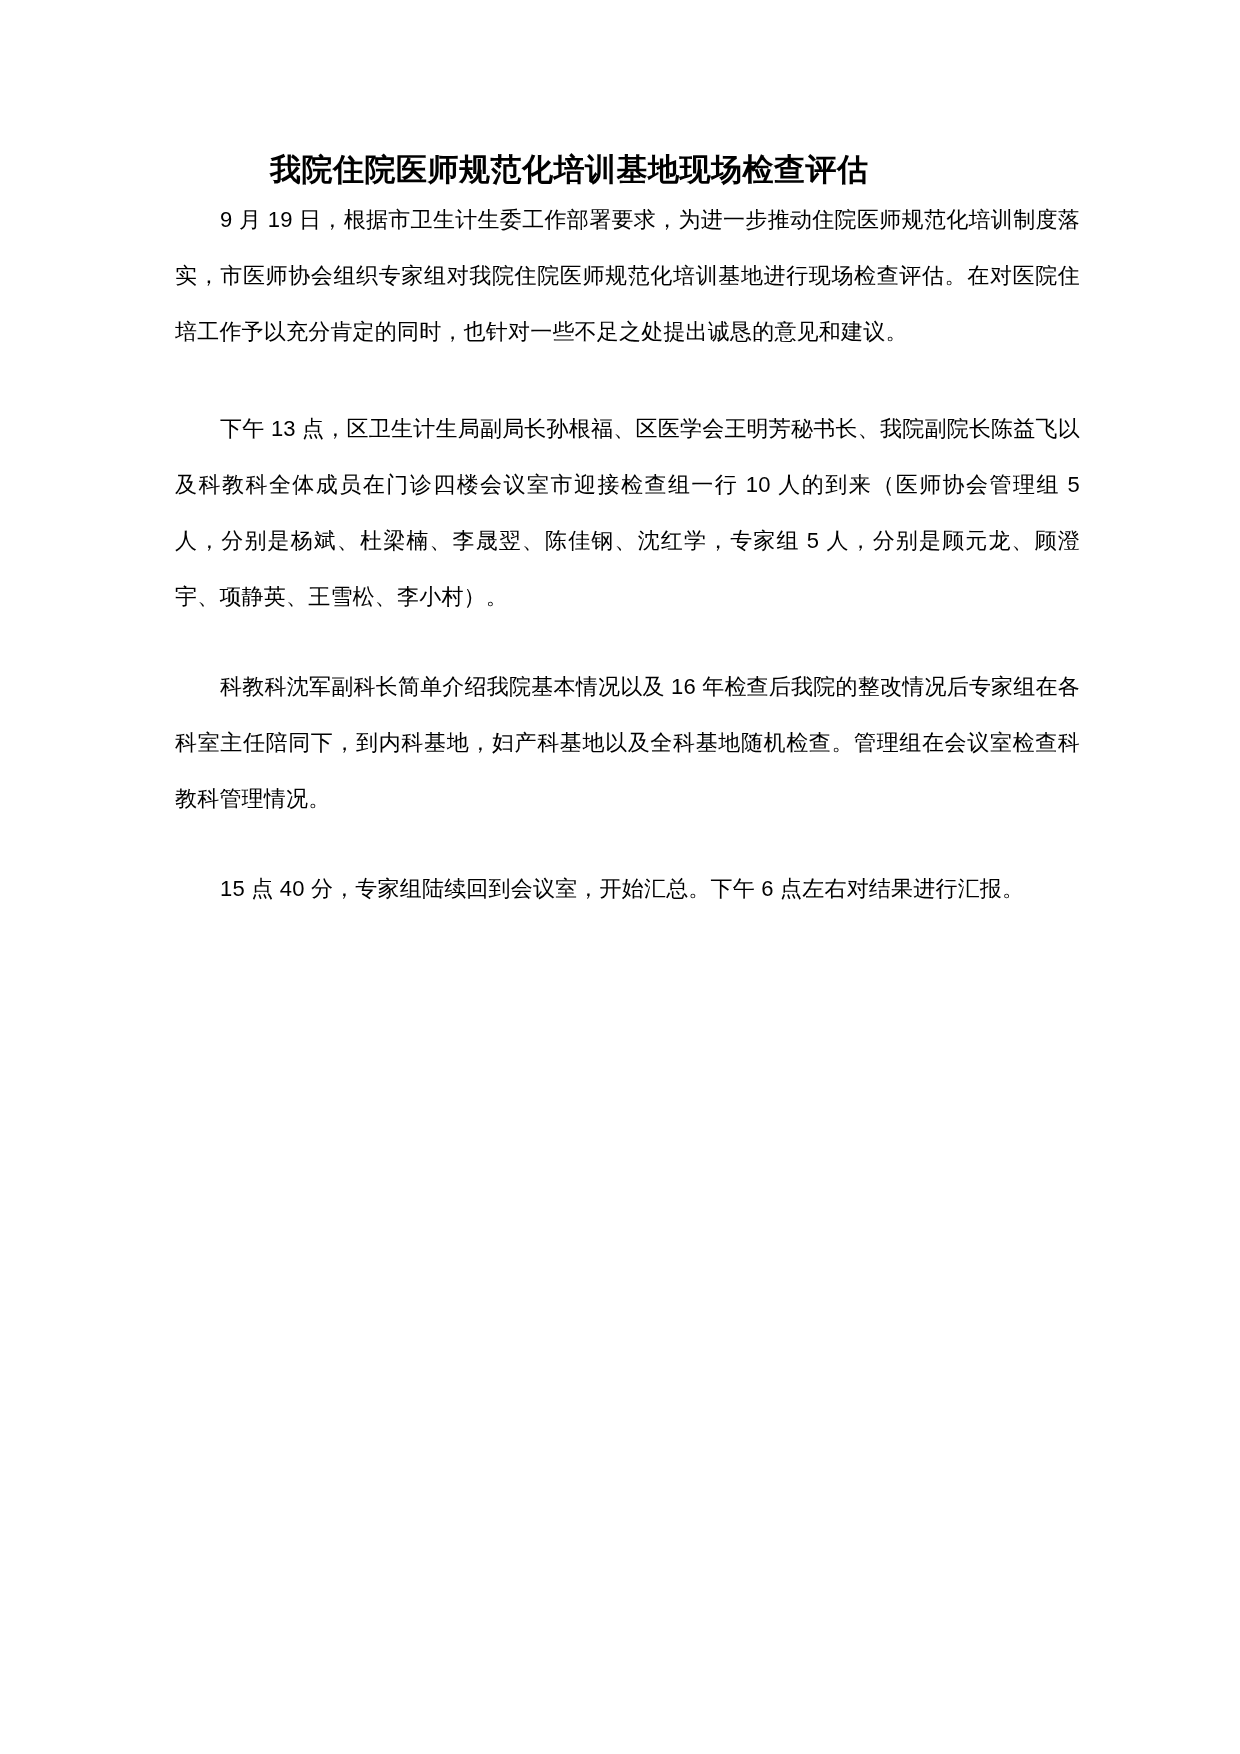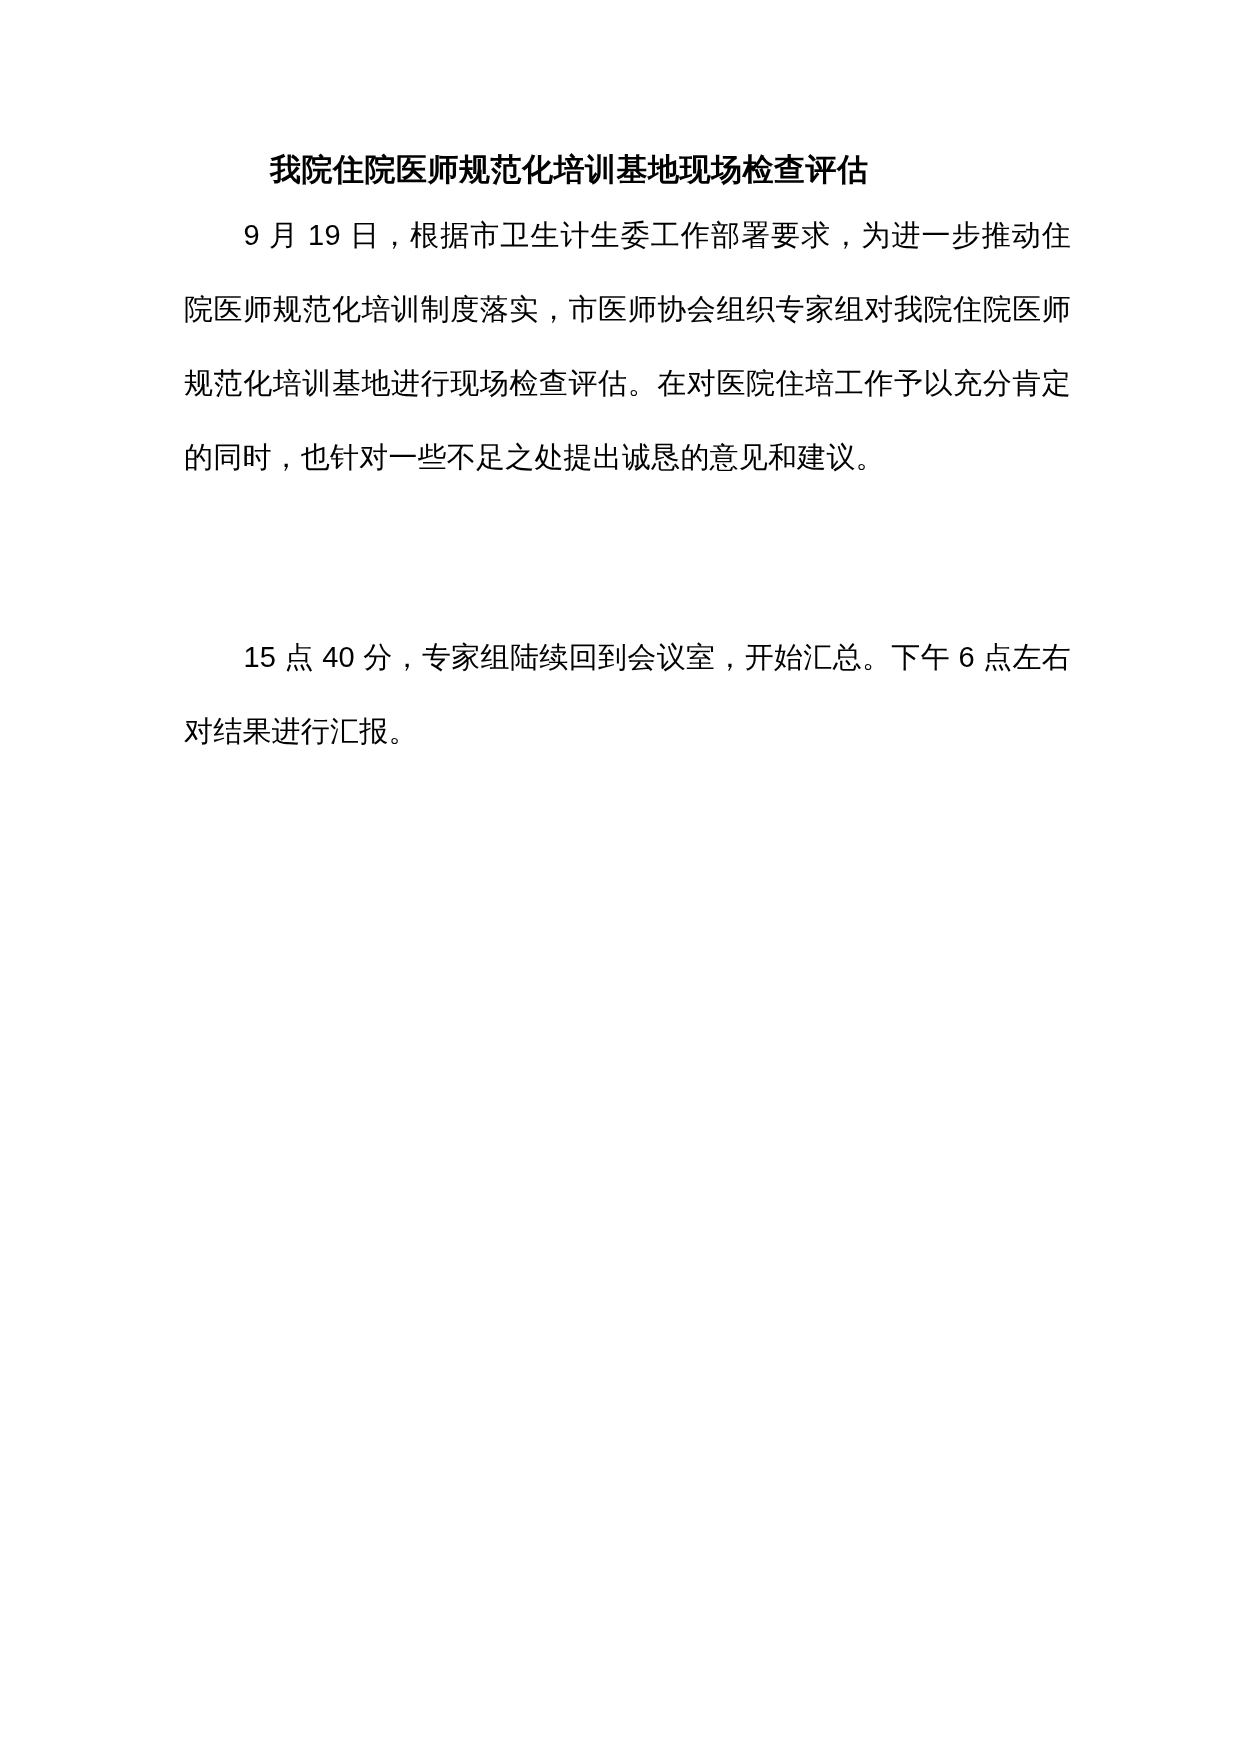--- a/index.html
+++ b/index.html
@@ -23,25 +23,25 @@
   }
   .doc-title {
     font-size: 31px;
     font-weight: bold;
     line-height: 1.3;
     margin: 0 0 2px 95px;
     letter-spacing: 0.5px;
     color: #000;
   }
   .para {
-    font-size: 29px;
+    font-size: 22px;
     line-height: 2.55;
     text-align: justify;
     text-justify: inter-ideograph;
-    margin: 9px;
+    margin: 0;
     color: #000;
     letter-spacing: 0.2px;
   }
   .para.indent {
     text-indent: 2.05em;
   }
   .spacer {
     height: 40px;
   }
   .spacer-sm {
@@ -52,21 +52,23 @@
 <body>
 
 <div class="page">
 
   <h1 class="doc-title">我院住院医师规范化培训基地现场检查评估</h1>
 
   <p class="para indent">9 月 19 日，根据市卫生计生委工作部署要求，为进一步推动住院医师规范化培训制度落实，市医师协会组织专家组对我院住院医师规范化培训基地进行现场检查评估。在对医院住培工作予以充分肯定的同时，也针对一些不足之处提出诚恳的意见和建议。</p>
 
   <div class="spacer"></div>
 
+  <p class="para indent">下午 13 点，区卫生计生局副局长孙根福、区医学会王明芳秘书长、我院副院长陈益飞以及科教科全体成员在门诊四楼会议室市迎接检查组一行 10 人的到来（医师协会管理组 5 人，分别是杨斌、杜梁楠、李晟翌、陈佳钢、沈红学，专家组 5 人，分别是顾元龙、顾澄宇、项静英、王雪松、李小村）。</p>
 
   <div class="spacer-sm"></div>
 
+  <p class="para indent">科教科沈军副科长简单介绍我院基本情况以及 16 年检查后我院的整改情况后专家组在各科室主任陪同下，到内科基地，妇产科基地以及全科基地随机检查。管理组在会议室检查科教科管理情况。</p>
 
   <div class="spacer-sm"></div>
 
   <p class="para indent">15 点 40 分，专家组陆续回到会议室，开始汇总。下午 6 点左右对结果进行汇报。</p>
 
 </div>
 
 </body></html>

